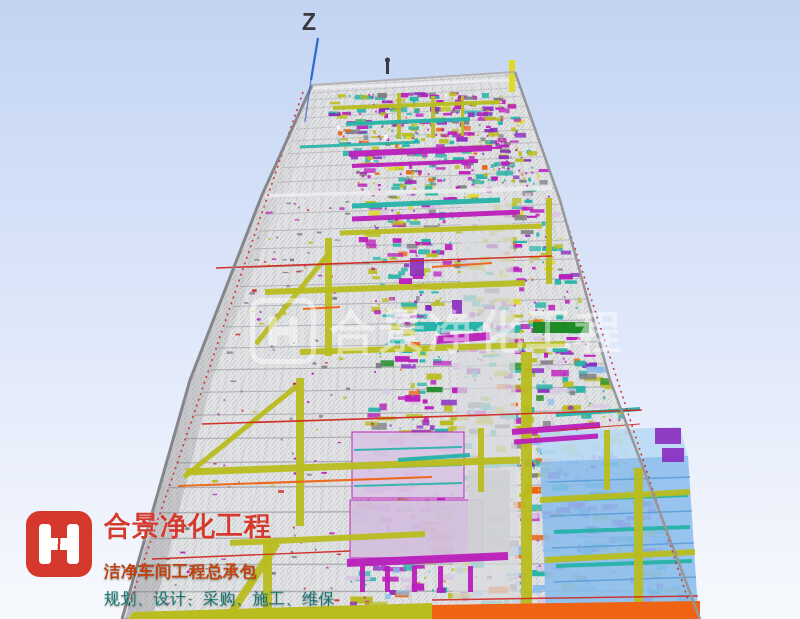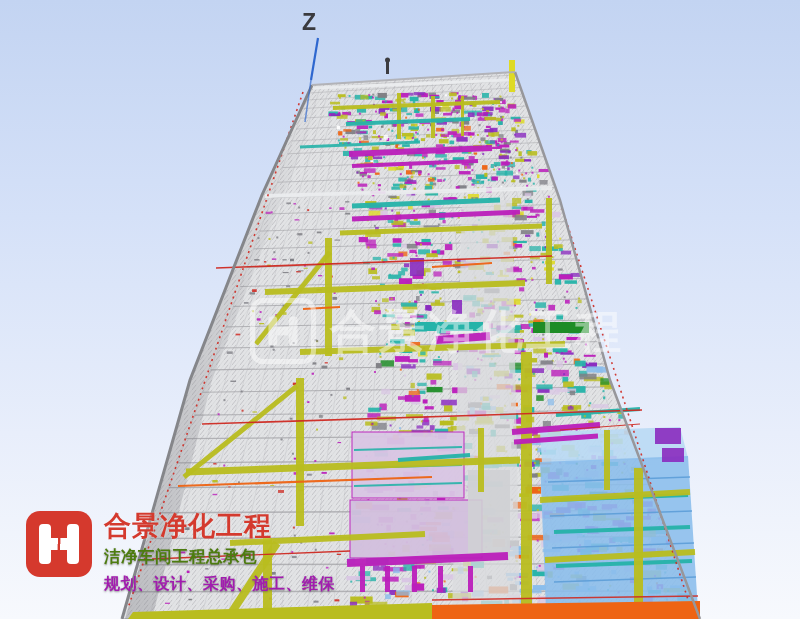--- a/index.html
+++ b/index.html
@@ -13,23 +13,23 @@
     position:relative;flex:0 0 auto;}
   #wm-box svg{position:absolute;left:4px;top:4px;}
   #wm-text{color:#ffffff;font-weight:bold;font-size:46px;letter-spacing:3px;
     white-space:nowrap;line-height:1;}
   
   #brand{position:absolute;left:26px;top:511px;display:flex;align-items:flex-start;gap:12px;}
   #brand-icon{width:66px;height:66px;flex:0 0 auto;}
   #brand-texts{display:flex;flex-direction:column;}
   #brand-title{font-size:27px;font-weight:bold;color:#d43a2e;letter-spacing:1px;
     line-height:1.15;text-shadow:0 0 3px rgba(255,255,255,.45);white-space:nowrap;}
-  #brand-tagline{margin-top:4px;font-size:16.5px;font-weight:bold;color:#4d7c0f;
+  #brand-tagline{margin-top:19px;font-size:16.5px;font-weight:bold;color:#c2410c;
     letter-spacing:.5px;text-shadow:0 1px 2px rgba(90,90,90,.65);white-space:nowrap;}
-  #brand-services{margin-top:6px;font-size:16px;font-weight:bold;color:#a21caf;
+  #brand-services{margin-top:6px;font-size:16px;font-weight:normal;color:#0f766e;
     letter-spacing:.5px;text-shadow:0 1px 2px rgba(90,90,90,.65);white-space:nowrap;}
 </style>
 </head>
 <body>
 
 <div id="stage">
 
   <svg id="scene" width="800" height="619" viewBox="0 0 800 619">
     <defs>
       <linearGradient id="sky" x1="0" y1="0" x2="0" y2="1">

